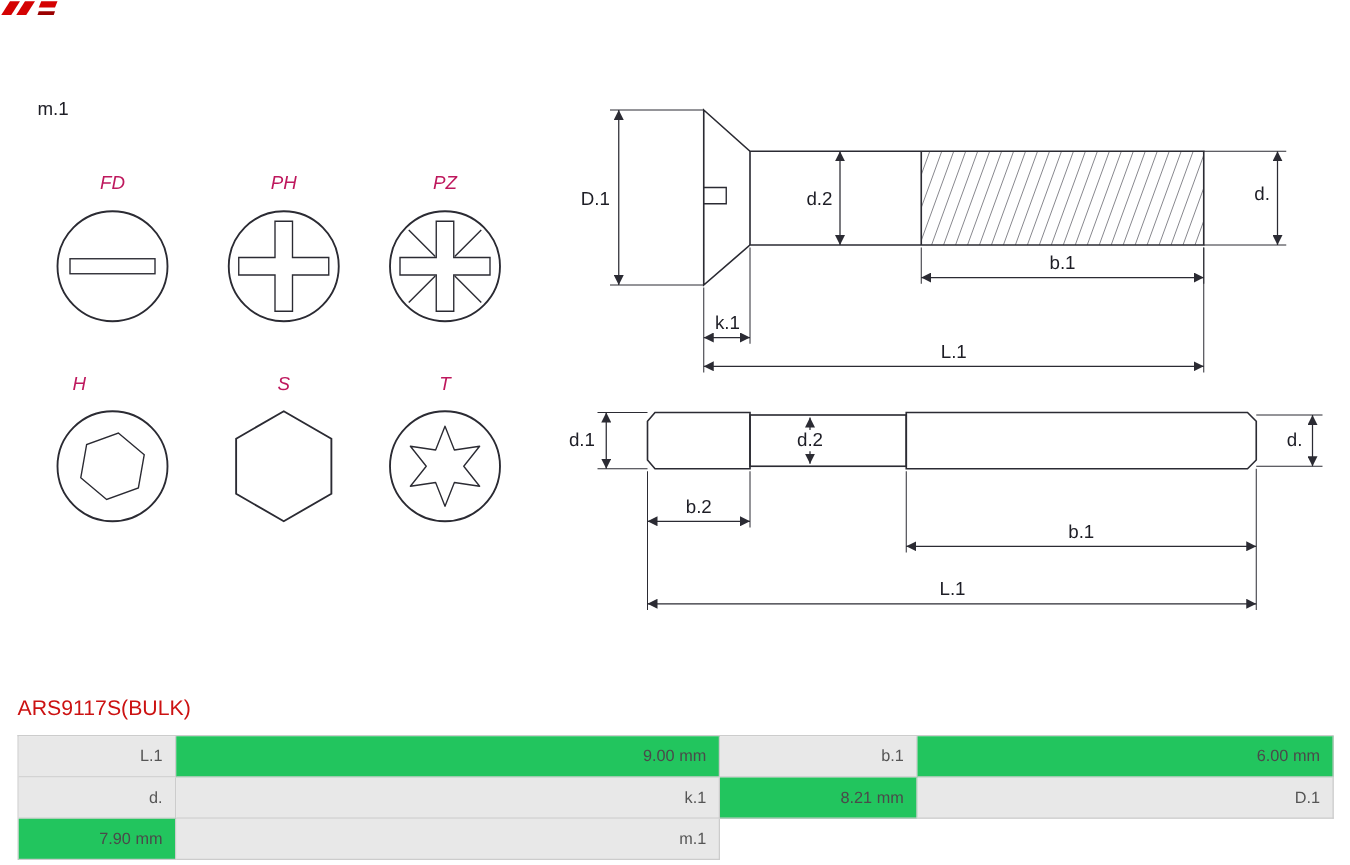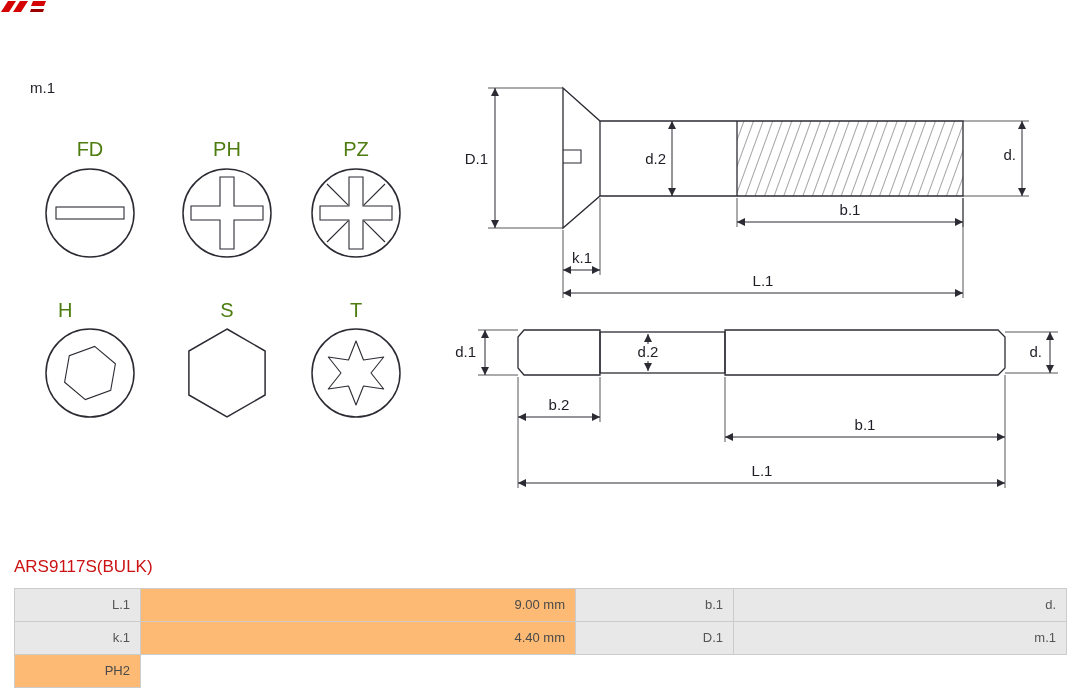--- a/index.html
+++ b/index.html
@@ -3,40 +3,40 @@
 <meta charset="utf-8">
 <style>
   * { margin:0; padding:0; }
   body { background:#fff; }
   .page {
     position:relative; width:1080px; height:692px; background:#ffffff;
     font-family:"Liberation Sans", sans-serif; overflow:hidden;
   }
   .m1-label { position:absolute; left:30px; top:79px; font-size:15px; color:#1e1e26; }
   .logo-frag { position:absolute; left:0; top:0; }
-  .icon-label { position:absolute; width:92px; text-align:center; font-size:20px; color:#4d7c0f; }
+  .icon-label { position:absolute; width:92px; text-align:center; font-size:15px; color:#be185d;font-style:italic; }
   .icon-label.left { text-align:left; padding-left:14px; box-sizing:border-box; }
   .icon { position:absolute; width:92px; height:92px; }
   .ic { fill:none; stroke:#2b2b33; stroke-width:1.5; }
   .icthin { fill:none; stroke:#2b2b33; stroke-width:1.1; }
   .drawing { position:absolute; left:440px; top:60px; }
   .ol  { fill:none; stroke:#2b2b33; stroke-width:1.3; }
   .dim { stroke:#2b2b33; stroke-width:1; fill:none; }
   .ext { stroke:#2b2b33; stroke-width:0.8; }
   .dtxt { font-size:15px; fill:#1e1e26; }
   .part-number { position:absolute; left:14px; top:557px; font-size:17px; color:#cc1212;text-align:center; }
   .spec-table {
     position:absolute; left:14px; top:588px; width:1052px;
     display:grid; grid-template-columns:126px 435px 158px 333px;
     border-top:1px solid #ccc; border-left:1px solid #ccc;
   }
   .cell {
     height:33px; line-height:32px; text-align:right; padding-right:10px;
     font-size:13px; color:#4a4a4a; box-sizing:border-box;
-    border-right:1px solid #ccc; border-bottom:1px solid #ccc; background:#fdba74;
+    border-right:1px solid #ccc; border-bottom:1px solid #ccc; background:#22c55e;
     overflow:hidden; white-space:nowrap;
   }
   .cell.lbl { background:#e8e8e8; color:#555; }
 </style>
 </head>
 <body>
 
 <div class="page">
 
   <svg class="logo-frag" width="70" height="13">
@@ -163,23 +163,24 @@
       <text class="dtxt" x="322" y="416" text-anchor="middle">L.1</text>
     </g>
   </svg>
 
   <div class="part-number">ARS9117S(BULK)</div>
 
   <div class="spec-table">
     <div class="cell lbl">L.1</div>
     <div class="cell">9.00 mm</div>
     <div class="cell lbl">b.1</div>
+    <div class="cell">6.00 mm</div>
 
     <div class="cell lbl">d.</div>
     <div class="cell lbl">k.1</div>
-    <div class="cell">4.40 mm</div>
+    <div class="cell">8.21 mm</div>
 
     <div class="cell lbl">D.1</div>
+    <div class="cell">7.90 mm</div>
     <div class="cell lbl">m.1</div>
-    <div class="cell">PH2</div>
   </div>
 
 </div>
 
 </body></html>

